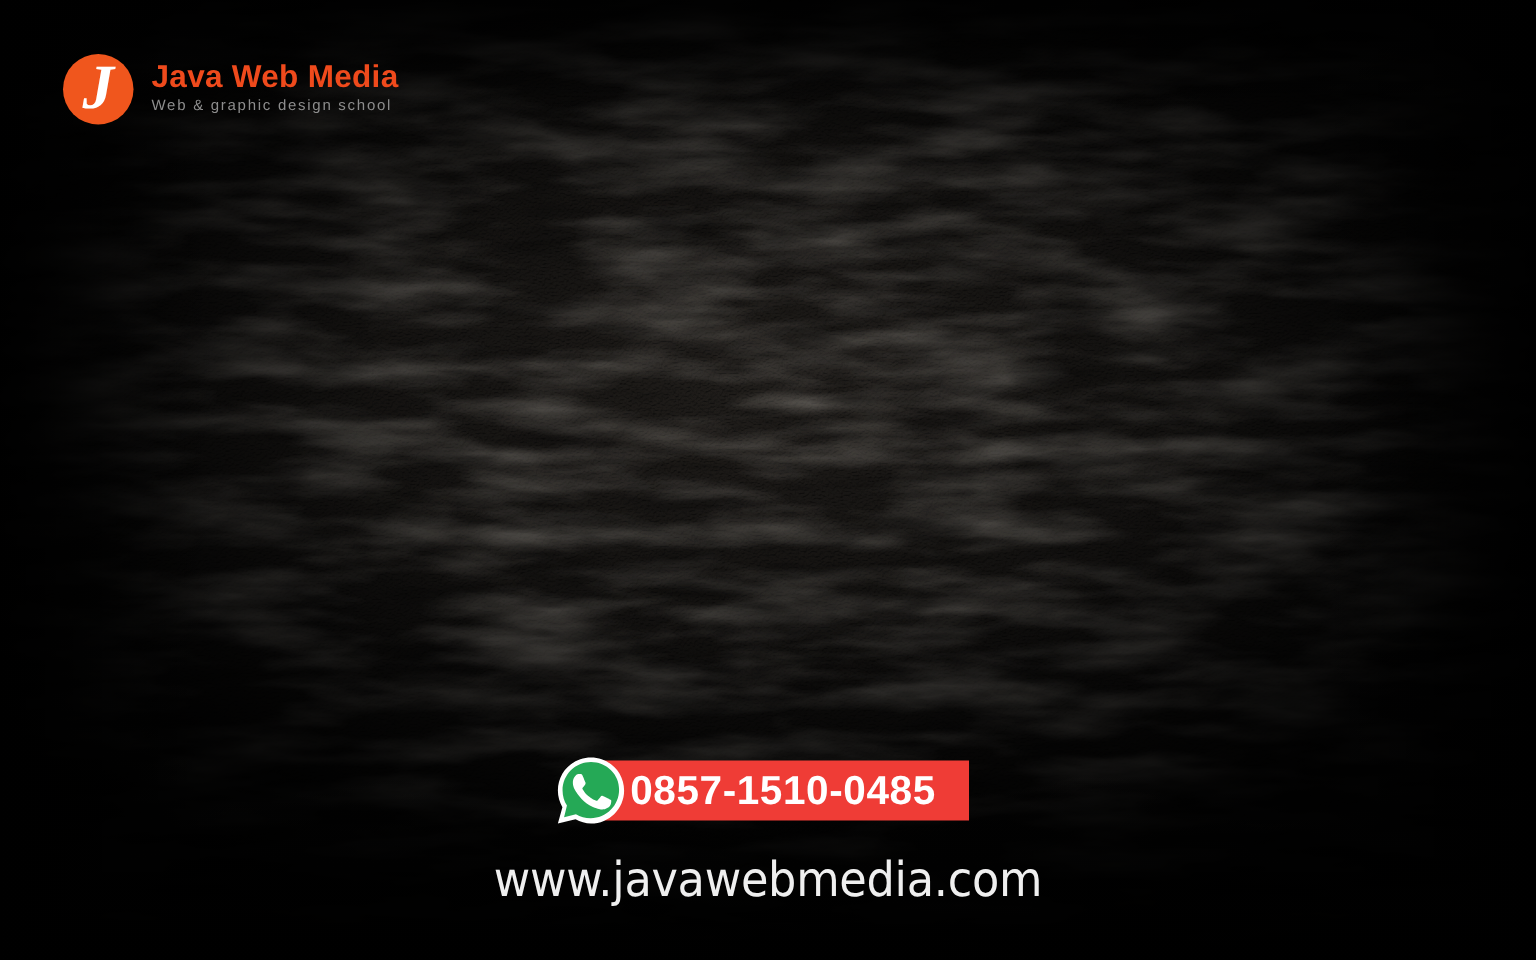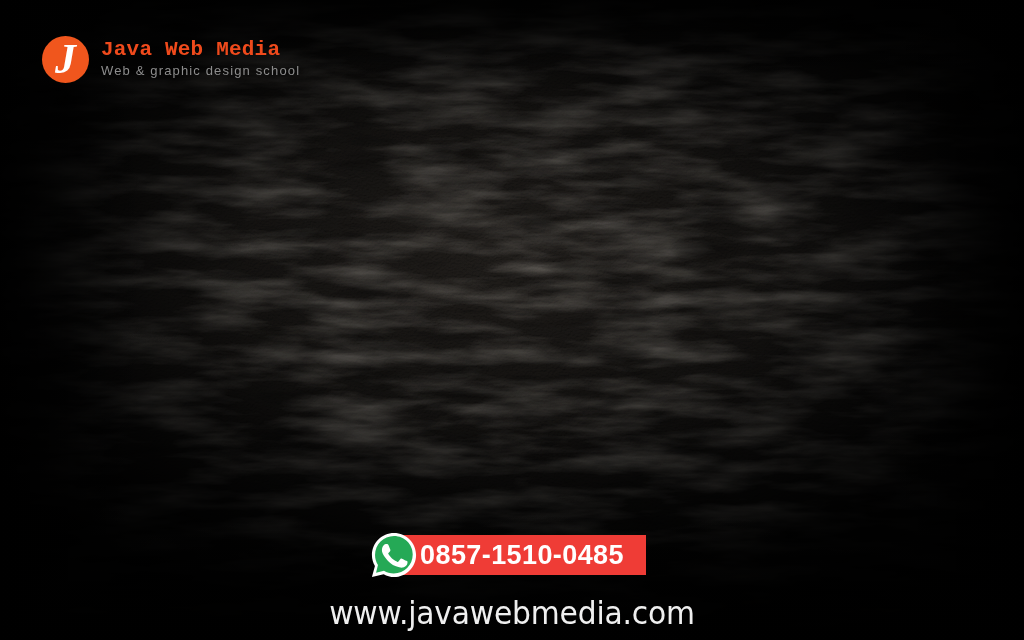--- a/index.html
+++ b/index.html
@@ -83,32 +83,32 @@
     font-family:"Liberation Serif", serif;
     font-weight:bold;
     font-size:42px;
     line-height:1;
     font-style:italic;
     letter-spacing:0;
   }
   #logo-text { display:flex; flex-direction:column; justify-content:center; }
   #logo-title {
     color:#ef4a1c;
-    font-family:Liberation Mono, monospace;
+    font-family:Liberation Sans, sans-serif;
     font-weight:bold;
     font-size:21px;
     line-height:1.05;
     letter-spacing:.2px;
     white-space:nowrap;
   }
   #logo-tagline {
     color:#8d8d8d;
     font-family:"Liberation Sans", sans-serif;
     font-weight:normal;
-    font-size:13px;
+    font-size:10px;
     line-height:1.4;
     letter-spacing:1.15px;
     white-space:nowrap;
     margin-top:1px;
   }
 
   
   #headline-block {
     position:absolute;
     left:0; right:0;
@@ -149,21 +149,21 @@
     letter-spacing:-.2px;
     transform:scaleX(.92);
     transform-origin:center;
     white-space:nowrap;
   }
 
   
   #contact-block {
     position:absolute;
     left:0; right:0;
-    top:534px;
+    top:506px;
     z-index:5;
     text-align:center;
   }
   #phone-badge {
     position:relative;
     display:inline-flex;
     align-items:center;
     height:42px;
     margin-left:-8px;
   }

